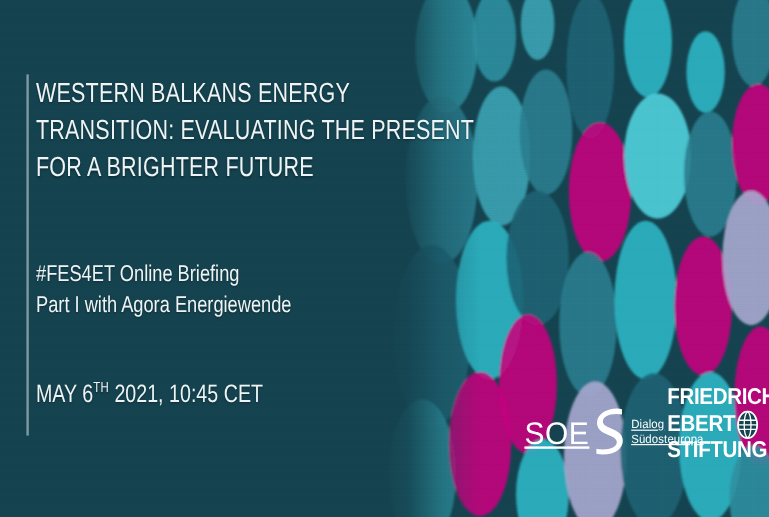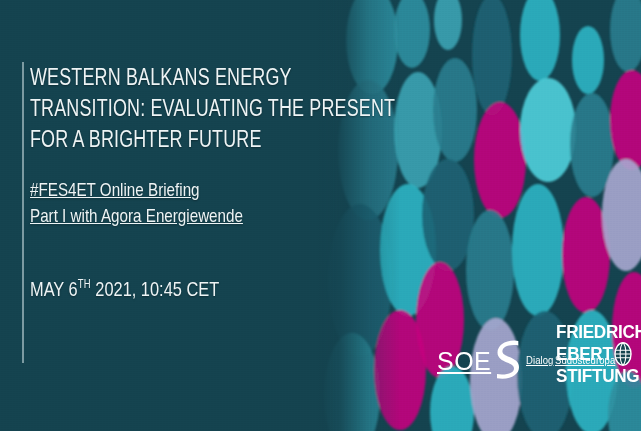--- a/index.html
+++ b/index.html
@@ -64,21 +64,21 @@
     line-height:31px;
     letter-spacing:.2px;
     font-weight:400;
     transform:scaleX(.78);
     transform-origin:left top;
     width:420px;
     white-space:nowrap;
     text-shadow:0 1px 2px rgba(0,0,0,.35);
   }
 
-  #subtitle{ margin-top:22px;text-decoration:underline; }
+  #subtitle{ margin-top:61px; }
   .sub{
     font-size:19px;
     line-height:26px;
     font-weight:400;
     transform:scaleX(.80);
     transform-origin:left top;
     width:400px;
     white-space:nowrap;
     text-shadow:0 1px 2px rgba(0,0,0,.35);
   }
@@ -111,21 +111,21 @@
   #soe-word{
     font-size:26px;
     font-weight:400;
     letter-spacing:.5px;
     line-height:1;
     transform:scaleX(.96);
     transform-origin:left center;
   }
   #soe-mark{ margin-left:1px; margin-right:6px; }
   #soe-tag{
-    display:flex;flex-direction:row;justify-content:center;
+    display:flex;flex-direction:column;justify-content:center;
     line-height:12px;
   }
   .soe-tag-line{
     font-size:10px;
     letter-spacing:.1px;
     white-space:nowrap;
     transform:scaleX(.95);
     transform-origin:left center;
   }
 

